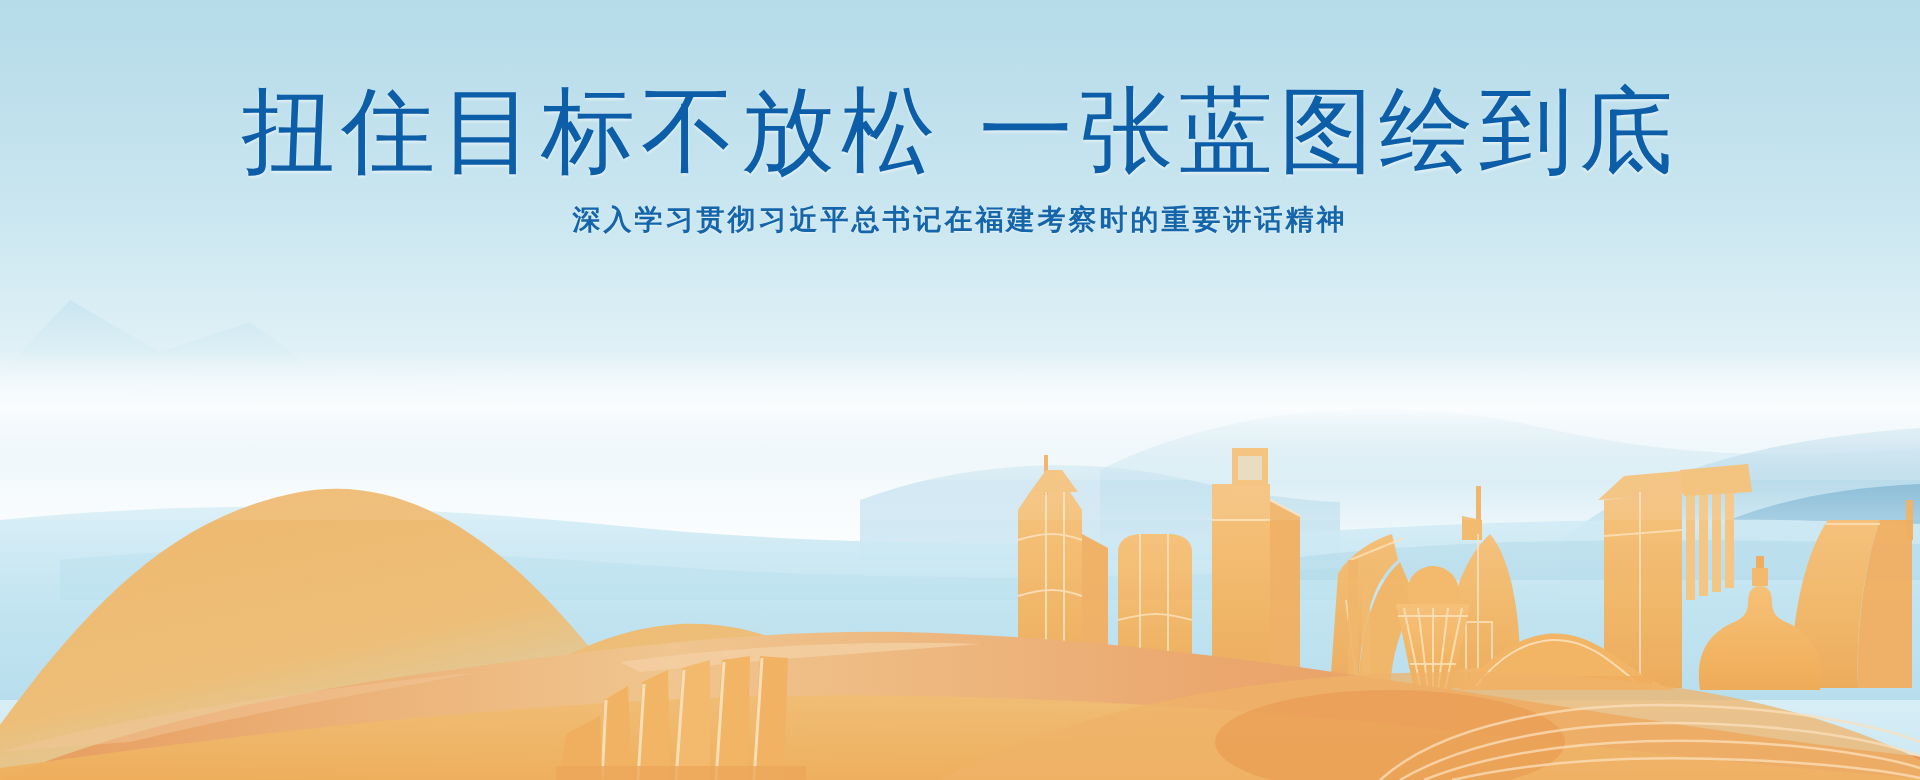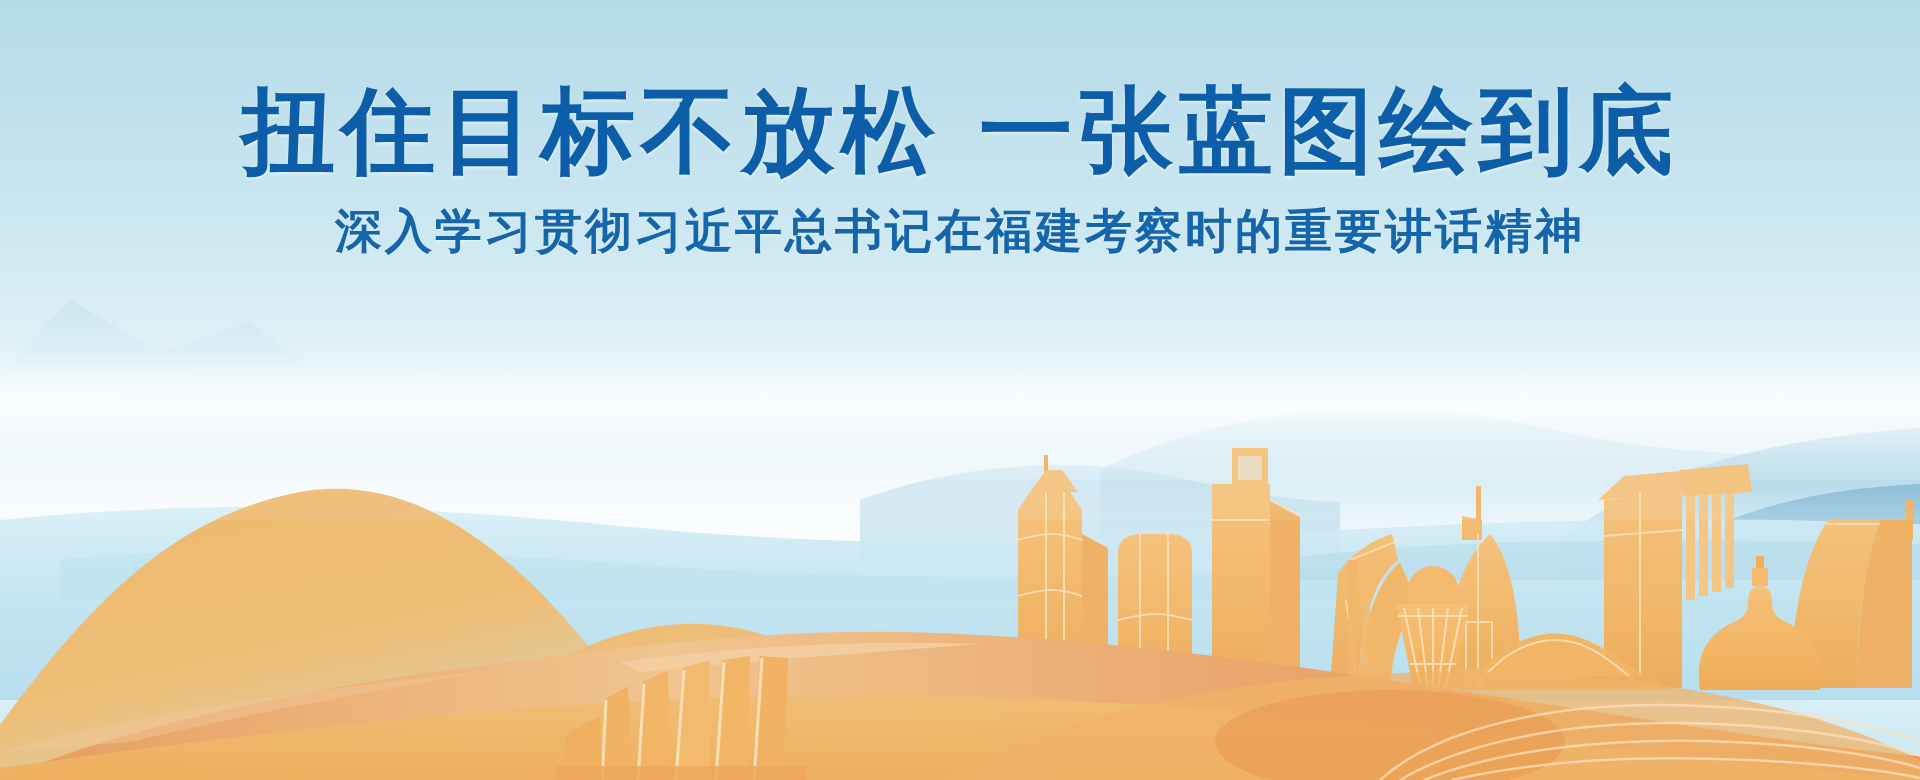--- a/index.html
+++ b/index.html
@@ -29,31 +29,31 @@
     position:absolute;
     left:0;right:0;top:0;
     text-align:center;
     pointer-events:none;
   }
   .title{
     margin:0;
     padding-top:78px;
     font-size:94px;
     line-height:1.12;
-    font-weight:700;
+    font-weight:400;
     color:#0d5ea8;
     letter-spacing:6px;
     text-shadow:0 2px 3px rgba(255,255,255,.55);
     white-space:nowrap;
   }
   .title .gap{display:inline-block;width:38px;}
   .subtitle{
     margin:0;
     padding-top:20px;
-    font-size:47px;
+    font-size:28px;
     line-height:1.2;
     font-weight:700;
     color:#1565ab;
     letter-spacing:3px;
     text-shadow:0 1px 2px rgba(255,255,255,.5);
     white-space:nowrap;
   }
 </style>
 </head>
 <body>

